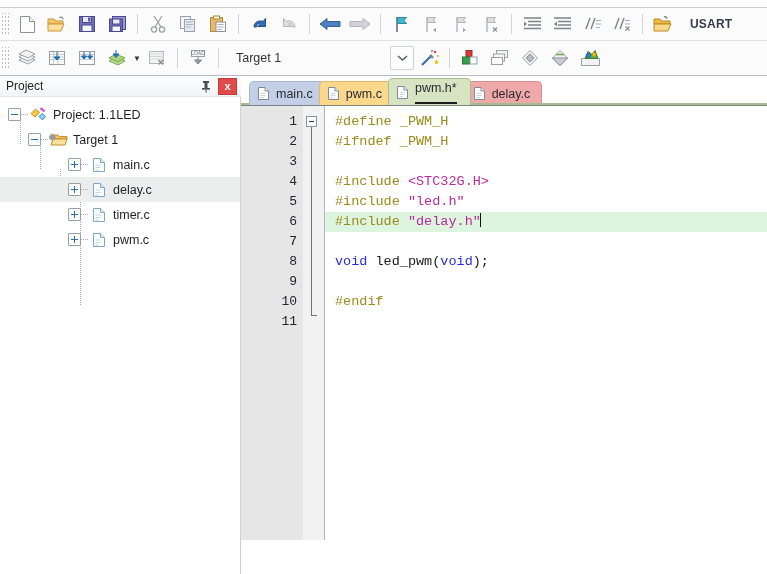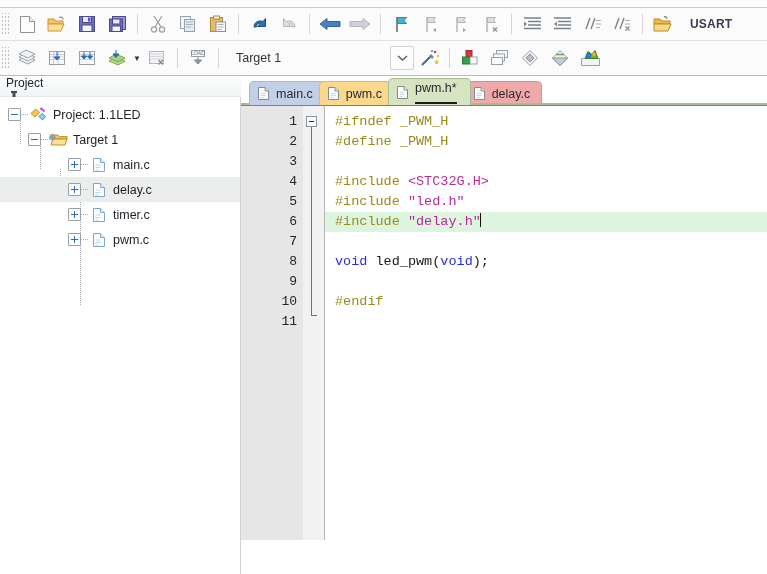--- a/index.html
+++ b/index.html
@@ -50,25 +50,24 @@
     display:flex;align-items:center;justify-content:center;border-radius:2px;
   }
   .target-arrow svg{display:block;}
 
   
   .body-row{display:flex;height:calc(574px - 7px - 33px - 35px);}
 
   
   .proj-panel{width:241px;flex:0 0 auto;display:flex;flex-direction:column;background:#ffffff;}
   .proj-header{
-    height:20px;display:flex;
+    height:20px;display:flex;align-items:center;
     background:linear-gradient(#fdfdfd,#f3f4f6);
     border-bottom:1px solid #e6e7ea;
     padding-left:6px;
-    flex-direction:column;
   }
   .proj-title{flex:1;font-size:12px;color:#24242c;}
   .pin-btn{width:16px;height:16px;display:flex;align-items:center;justify-content:center;}
   .close-btn{
     width:17px;height:15px;background:#e04a4a;border:1px solid #c33b3b;
     display:flex;align-items:center;justify-content:center;margin-right:4px;margin-left:4px;
     color:#ffffff;font-size:11px;font-weight:bold;line-height:1;font-family:"Liberation Sans",sans-serif;
   }
   .proj-tree{
     flex:1;background:#ffffff;overflow:hidden;position:relative;
@@ -603,22 +602,22 @@
             <div class="ln">11</div>
           </div>
         <div class="foldcol">
           <div class="foldbox">
               <span class="h"></span>
             </div>
           <div class="foldline"></div>
           <div class="foldfoot"></div>
         </div>
         <div class="code" id="code-host">
+            <div class="cl"><span class="k-pre">#define </span><span class="k-pre">_PWM_H</span></div>
             <div class="cl"><span class="k-pre">#ifndef </span><span class="k-pre">_PWM_H</span></div>
-            <div class="cl"><span class="k-pre">#define </span><span class="k-pre">_PWM_H</span></div>
             <div class="cl">&nbsp;</div>
             <div class="cl"><span class="k-pre">#include </span><span class="k-inc">&lt;STC32G.H&gt;</span></div>
             <div class="cl"><span class="k-pre">#include </span><span class="k-inc">"led.h"</span></div>
             <div class="cl hl"><span class="k-pre">#include </span><span class="k-inc">"delay.h"</span><span class="caret"></span></div>
             <div class="cl">&nbsp;</div>
             <div class="cl"><span class="k-kw">void</span><span class="k-id"> led_pwm(</span><span class="k-kw">void</span><span class="k-pun">);</span></div>
             <div class="cl">&nbsp;</div>
             <div class="cl"><span class="k-pre">#endif</span></div>
             <div class="cl">&nbsp;</div>
           </div>

